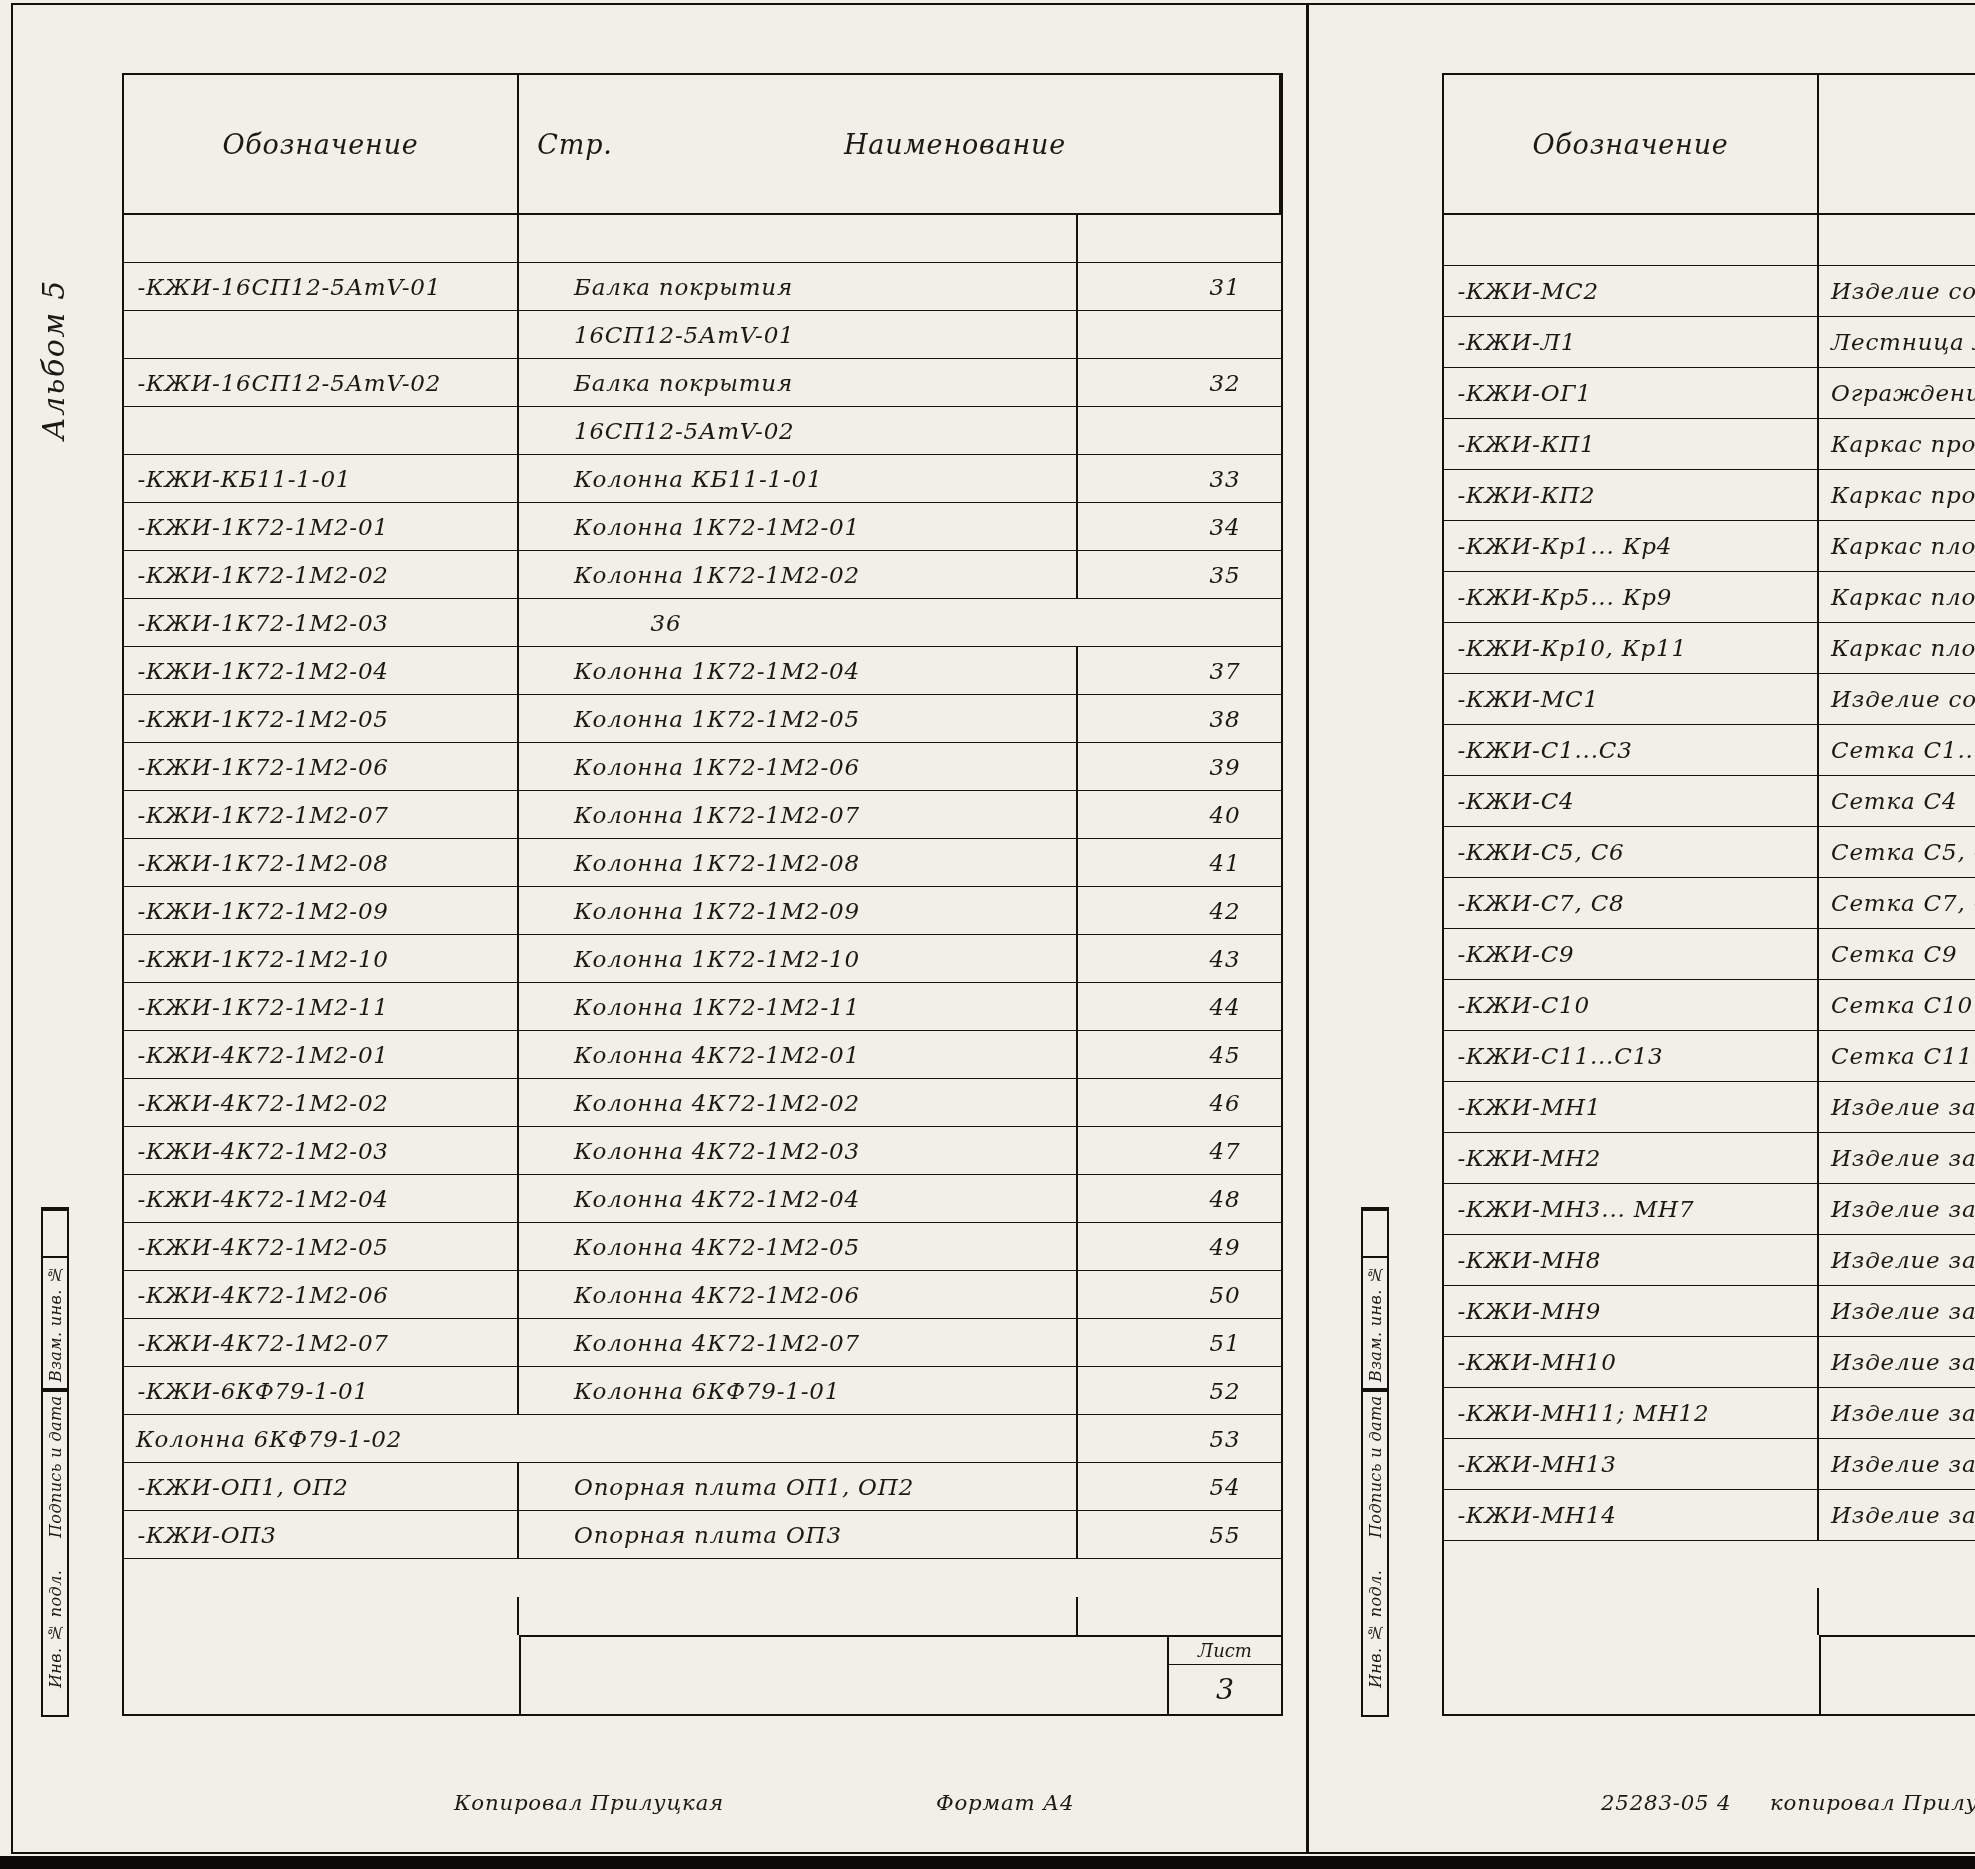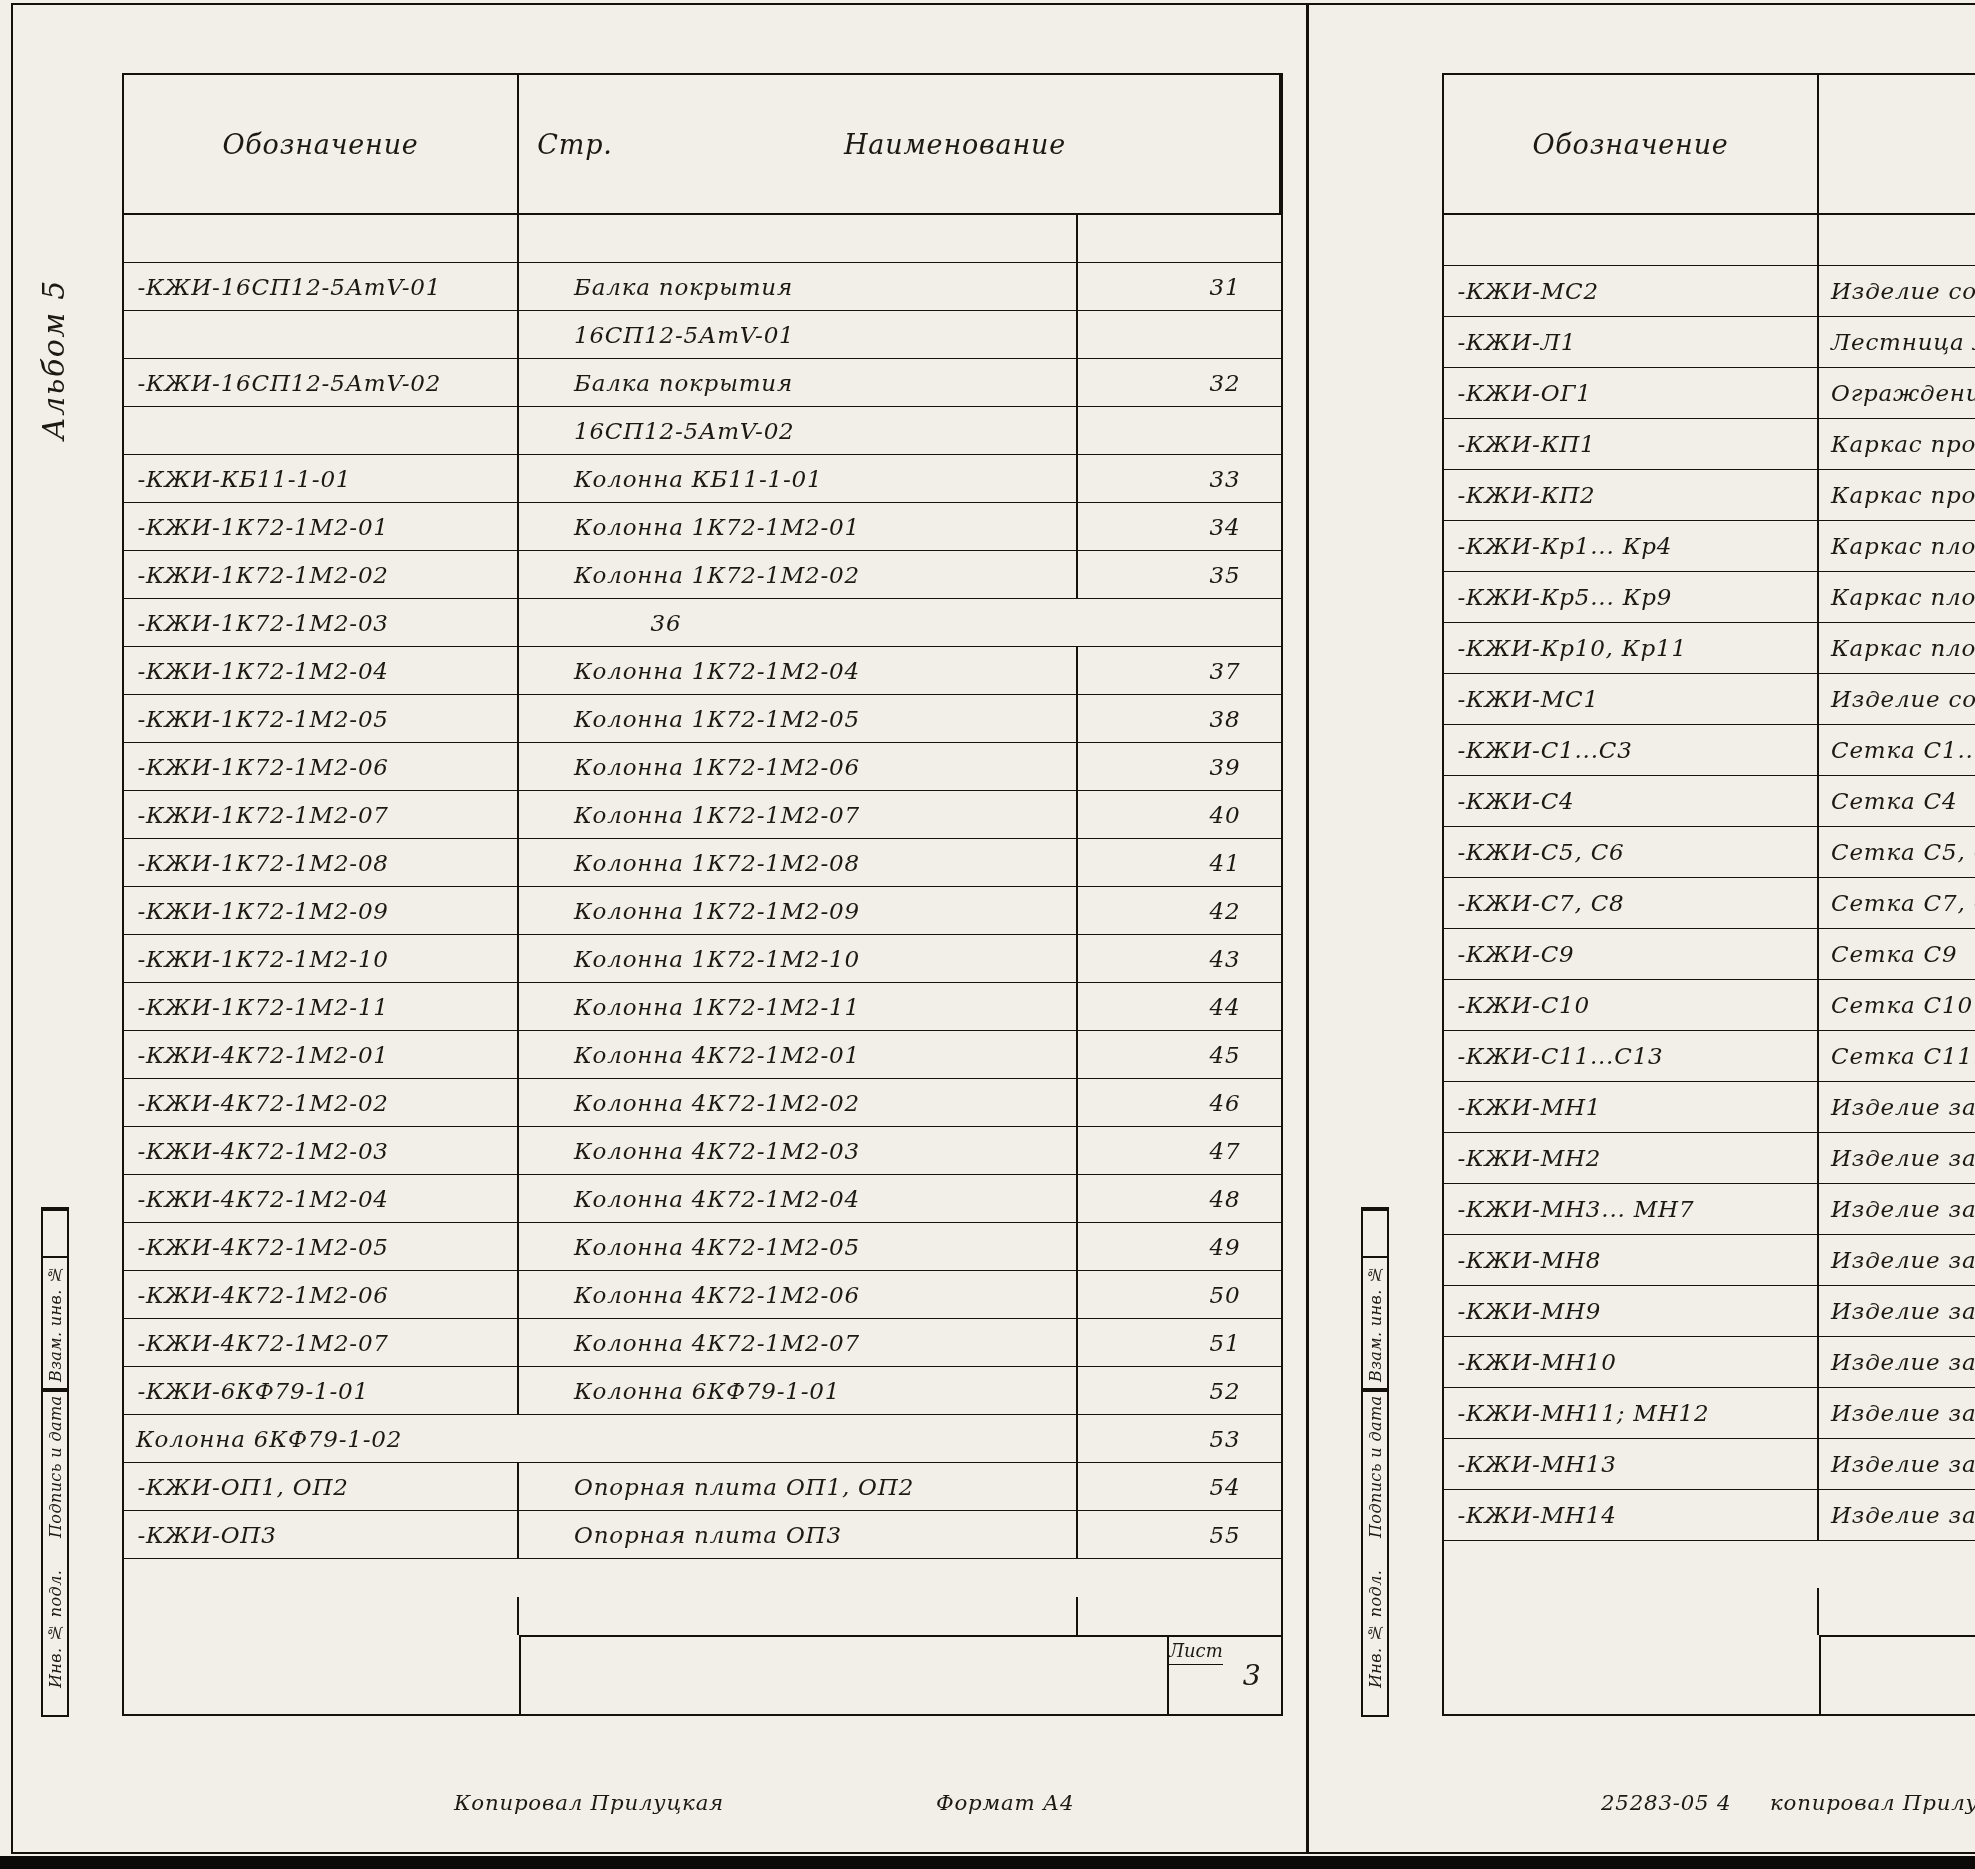--- a/index.html
+++ b/index.html
@@ -44,21 +44,21 @@
   .cell{display:flex;align-items:center;font-size:23px;letter-spacing:0.8px;box-sizing:border-box;white-space:nowrap;overflow:hidden;}
   .cell-d{width:var(--wd);border-right:2px solid #16130e;padding-left:13.4px;}
   .cell-n{flex:1;border-right:2px solid #16130e;padding-left:12px;}
   .cell-p{width:var(--wp);justify-content:center;margin-left:48px;}
   .filler{display:flex;flex:1 1 auto;border-bottom:none !important;height:auto !important;}
   .filler .cell{font-size:0;}
   .stamp-row{display:flex;height:79px;flex:0 0 auto;}
   .stamp-spacer{width:var(--wd);box-sizing:border-box;}
   .stamp-box{flex:1;display:flex;border-top:2.4px solid #14110c;border-left:2.4px solid #14110c;box-sizing:border-box;}
   .doc-cell{flex:1;display:flex;align-items:center;justify-content:center;font-size:28.4px;letter-spacing:1.2px;border-right:2px solid #14110c;box-sizing:border-box;}
-  .sheet-cell{width:var(--wp);display:flex;flex-direction:row;box-sizing:border-box;justify-content:flex-end;}
+  .sheet-cell{width:var(--wp);display:flex;flex-direction:column;box-sizing:border-box;justify-content:flex-end;}
   .sheet-label{height:28.4px;display:flex;align-items:center;justify-content:center;font-size:18px;border-bottom:1.6px solid #14110c;box-sizing:border-box;}
   .sheet-number{flex:1;display:flex;align-items:center;justify-content:center;font-size:28.4px;}
   .margin-strip{
     position:absolute;top:1207px;width:28px;height:510px;
     border:2px solid #14110c;box-sizing:border-box;
     display:flex;flex-direction:column;
   }
   .strip-left{left:41px;}
   .strip-right{left:1361px;}
   .mbox{

